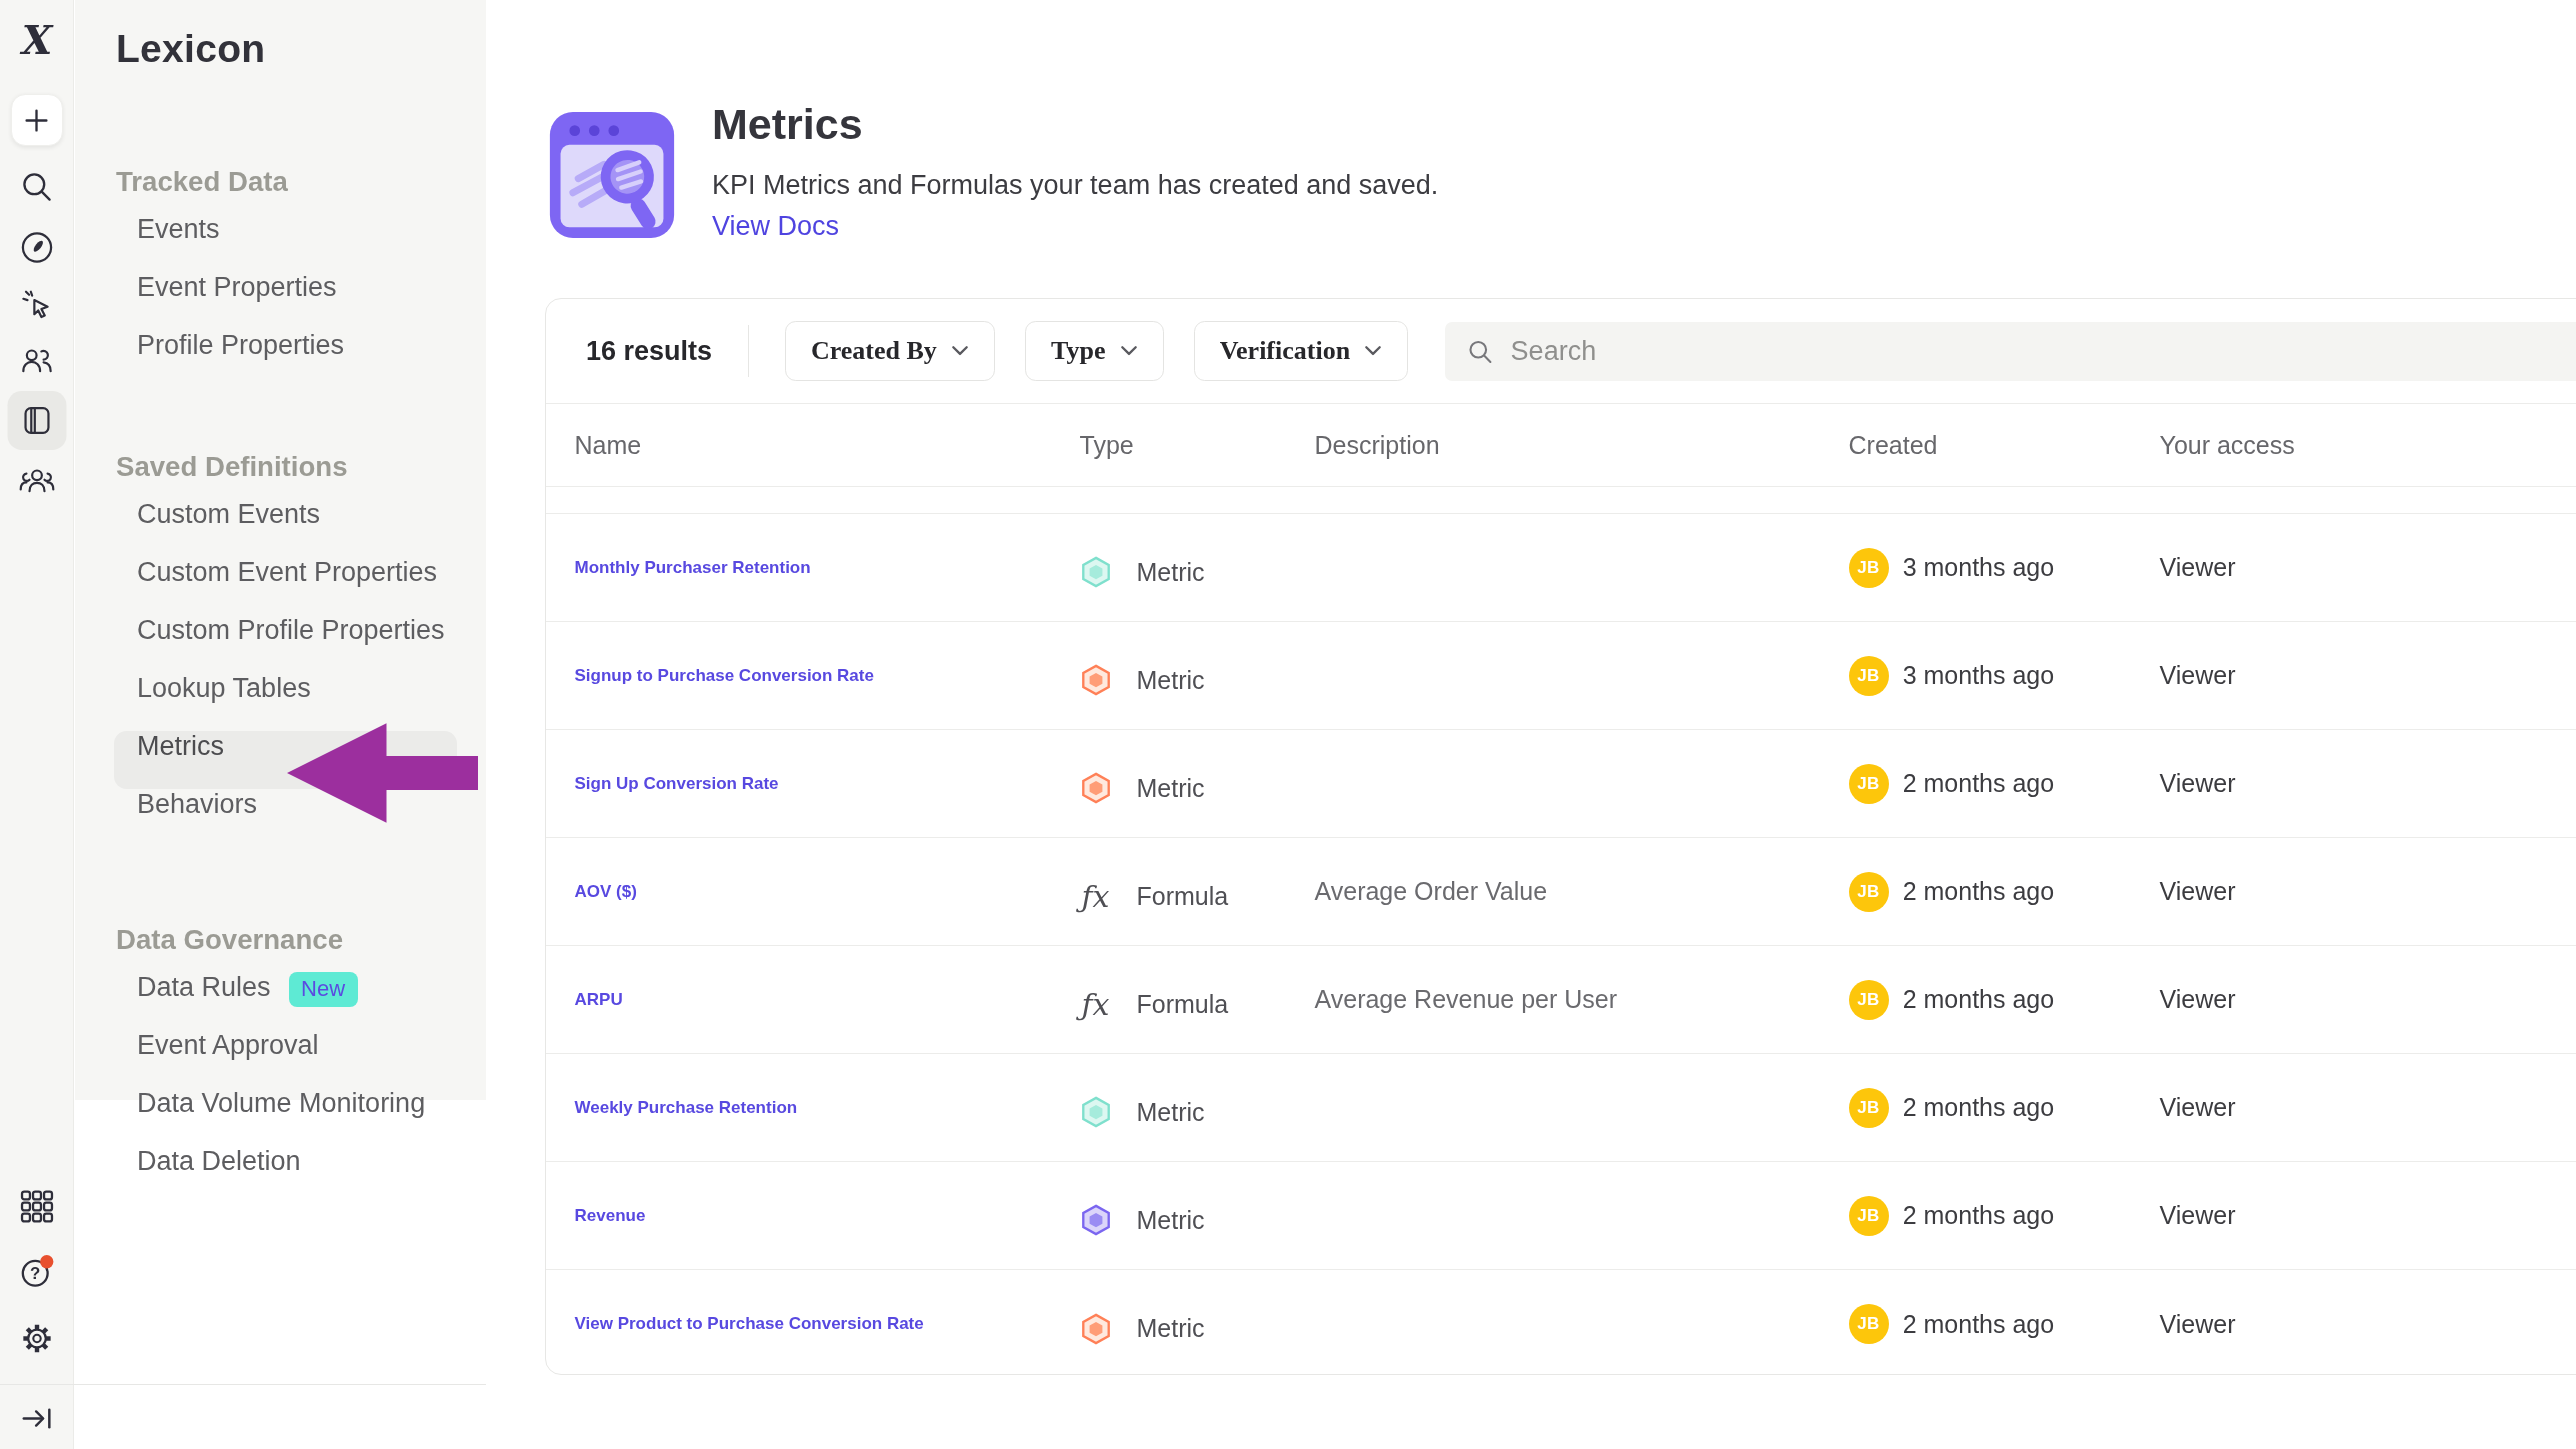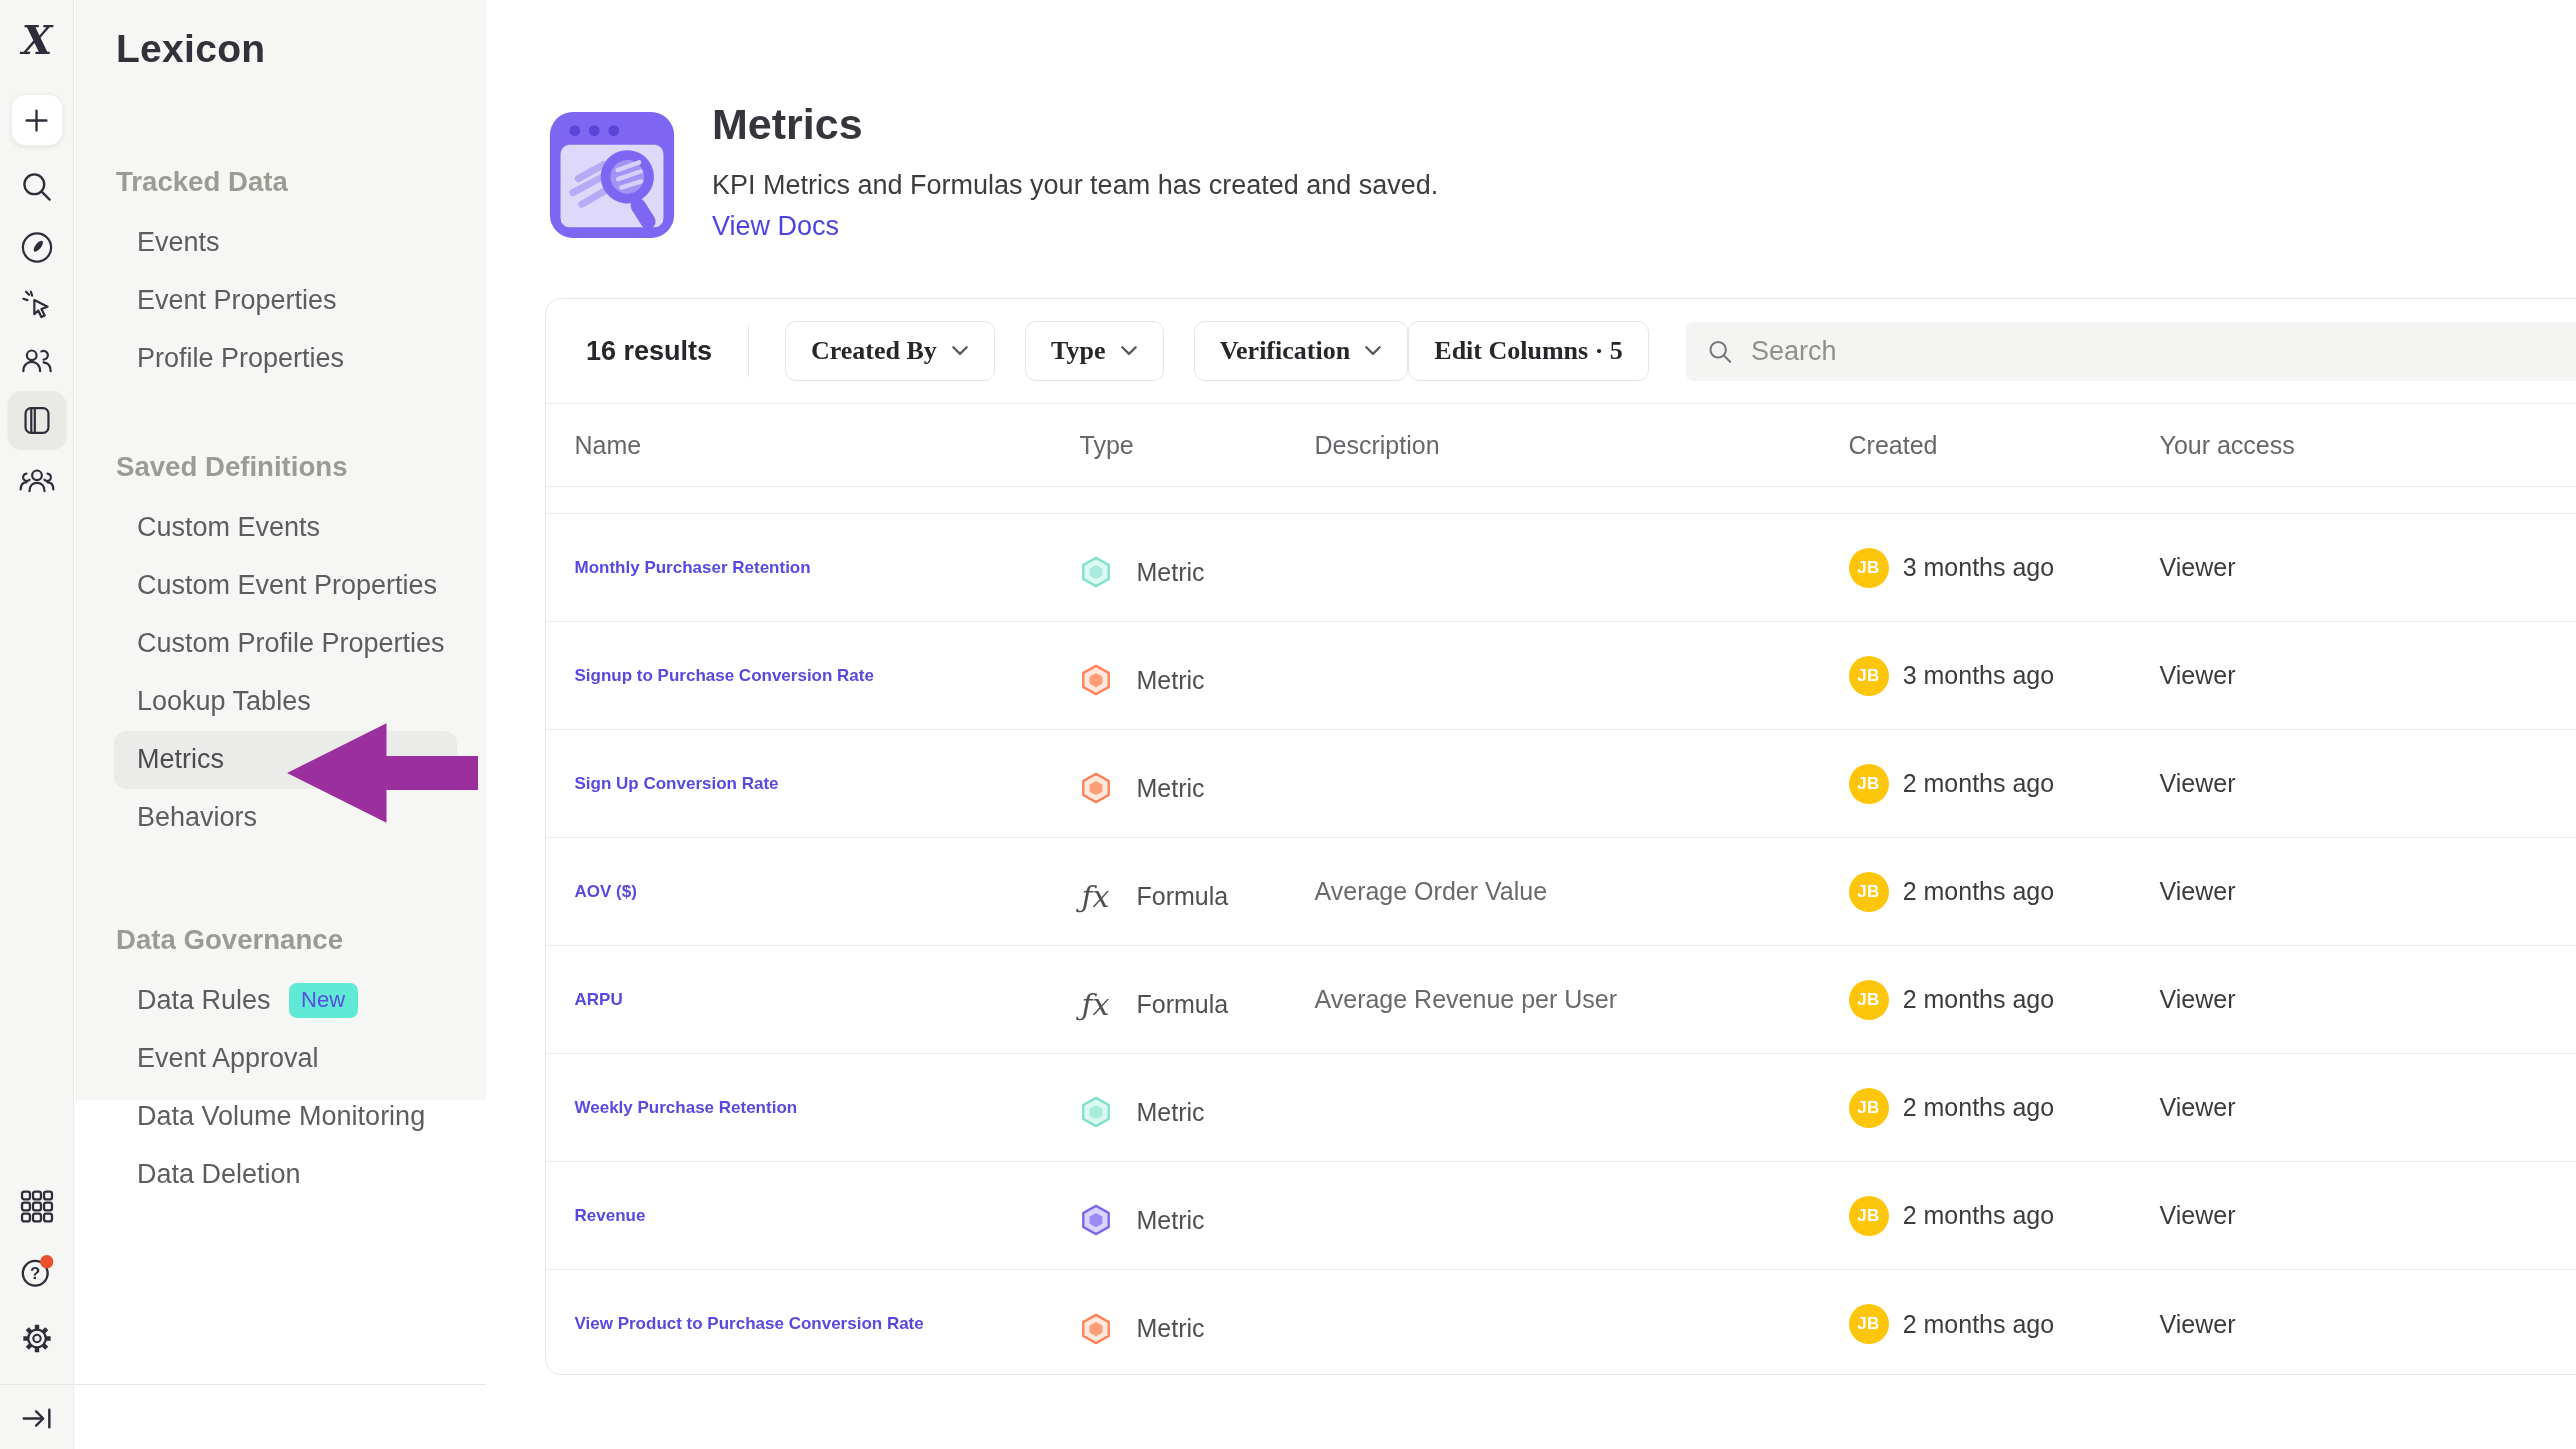--- a/index.html
+++ b/index.html
@@ -24,21 +24,21 @@
   .sidebar { position:absolute; left:75px; top:0; width:411px; height:1100px;
              background:#f6f6f4; z-index:2; }
   .sb-title { position:absolute; left:41px; top:27px; font-size:39px; font-weight:bold;
               color:#32323a; letter-spacing:0.3px; }
   .sb-section { position:absolute; left:0; right:0; }
   .sb-heading { margin-left:41px; height:43px; line-height:43px; font-size:27.6px;
                 font-weight:bold; color:#9b9b94; }
   .sb-items { margin-top:10.7px; }
   .sb-item { margin-left:39px; width:343px; height:58px; border-radius:12.5px;
              padding-left:23px; font-size:27px; color:#5d5d60; cursor:pointer;
-             display:flex; align-items:center; gap:18px; }
+             display:flex; align-items:flex-start; gap:18px; }
   .sb-item.active { background:#ebebe9; color:#4c4c4f; }
   .badge-new { background:#5eead4; color:#5b4be0; font-size:22px; line-height:22px;
                padding:6.2px 12.5px 7.1px; border-radius:8px; }
 
   
   .annot { position:absolute; left:287px; top:723px; z-index:6; pointer-events:none; }
 
   
   .app-icon { position:absolute; left:549px; top:111px; }
   .page-title { position:absolute; left:712px; top:100px; font-size:43px;
@@ -309,21 +309,20 @@
           </svg>
         </button>
         <button class="btn">
           <span>Verification</span>
           <svg width="18" height="11.6" viewBox="0 0 20 13" fill="none">
             <path d="M2.5 2.5 L10 10 L17.5 2.5" stroke="#5a5a5f" stroke-width="2.6" stroke-linecap="round" stroke-linejoin="round"></path>
           </svg>
         </button>
       </div>
     <div class="right-group">
-      <button class="btn">Edit Columns · 5</button>
       <div class="searchbox">
         <svg width="27" height="27" viewBox="0 0 30 30" fill="none" stroke="#77777b" stroke-width="2.4" stroke-linecap="round">
             <circle cx="13" cy="13" r="9"></circle>
             <path d="M20 20 L27 27"></path>
           </svg>
         <input type="text" placeholder="Search" style="">
       </div>
     </div>
   </div>
 

